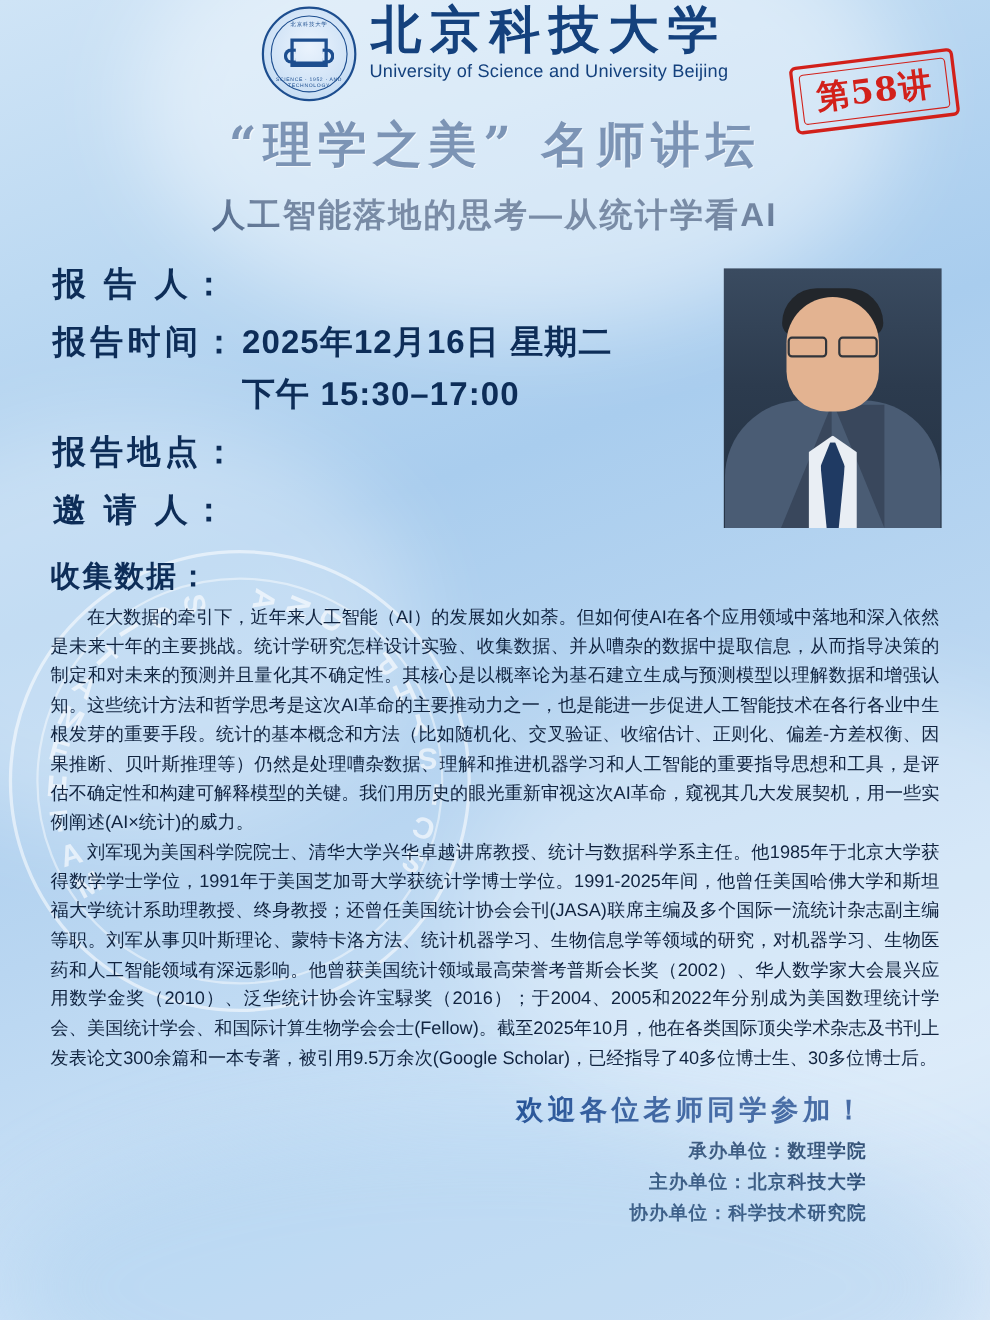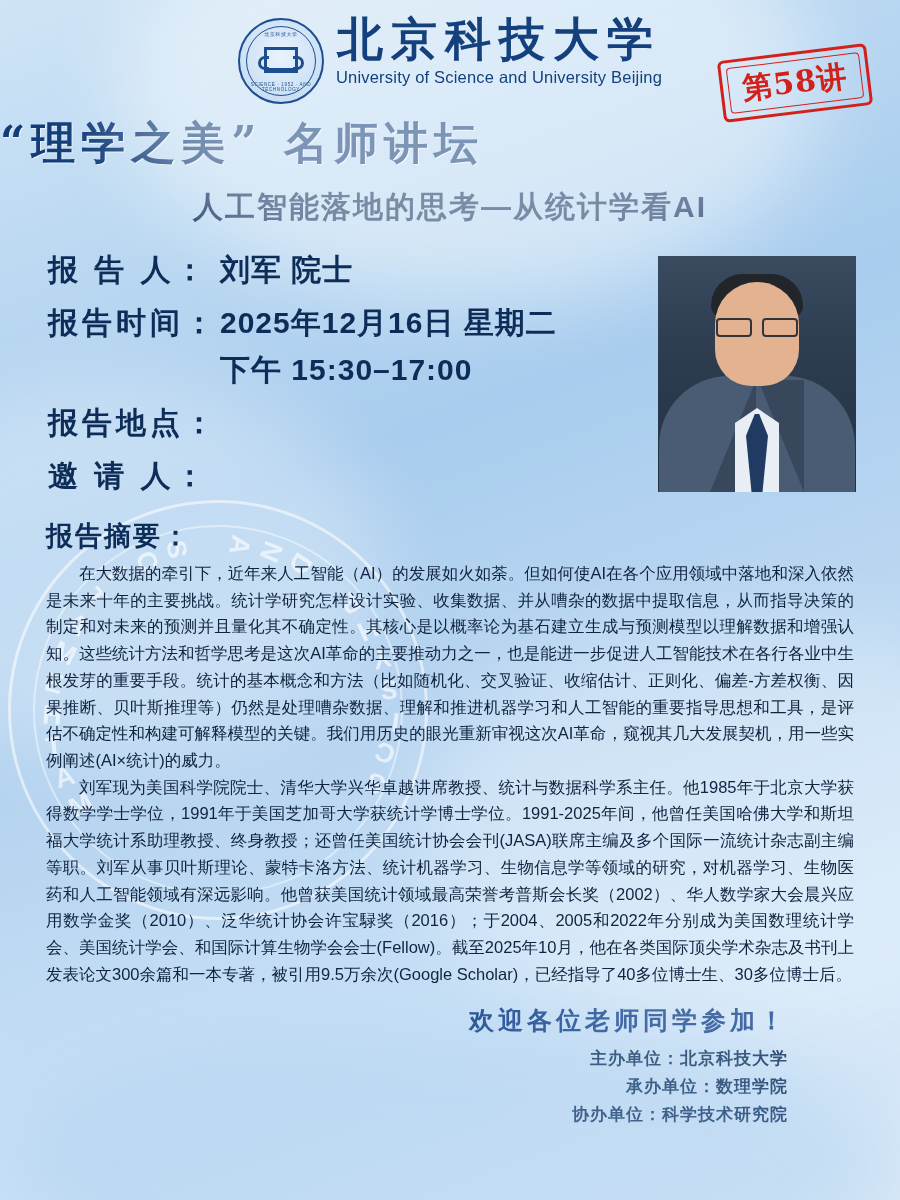--- a/index.html
+++ b/index.html
@@ -60,21 +60,21 @@
     position: absolute;
     left: 50%;
     top: 50%;
     transform-origin: 0 0;
     white-space: nowrap;
   }
 
   
   .header {
     position: relative;
-    padding-top: 14px;
+    padding-top: 2px;
     display: flex;
     justify-content: center;
     align-items: flex-start;
     gap: 12px;
   }
   .logo {
     width: 86px; height: 86px;
     border-radius: 50%;
     border: 2px solid #1d4e8f;
     background: radial-gradient(circle at 50% 42%, #eaf3fd 0%, #cfe2f6 60%, #bcd7f0 100%);
@@ -171,20 +171,21 @@
     color: #d2201a;
     font-family: "DejaVu Serif", serif;
     font-weight: bold;
     font-size: 30px;
     letter-spacing: 1px;
   }
 
   
   .forum-title {
     margin-top: 10px;
+    text-align: center;
     font-family: "DejaVu Serif", serif;
     font-weight: bold;
     font-size: 44px;
     color: #123d78;
     letter-spacing: 6px;
     text-shadow: 1px 1px 0 rgba(255,255,255,0.6);
   }
   .lecture-title {
     margin-top: 14px;
     text-align: center;
@@ -422,50 +423,49 @@
       <div class="shirt-white"></div>
       <div class="tie"></div>
       <div class="hair"></div>
       <div class="face"></div>
       <div class="glasses"></div>
     </div>
 
     <div class="info-list" id="info-list">
         <div class="info-row">
           <div class="info-label">报 告 人：</div>
-          <div class="info-value">刘军 院士</div>
         </div>
         <div class="info-row">
           <div class="info-label">报告时间：</div>
           <div class="info-value">2025年12月16日 星期二</div>
         </div>
         <div class="info-row sub">
           <div class="info-label">报告时间：</div>
           <div class="info-value">下午 15:30–17:00</div>
         </div>
         <div class="info-row">
           <div class="info-label">报告地点：</div>
         </div>
         <div class="info-row">
           <div class="info-label">邀 请 人：</div>
         </div>
       </div>
   </div>
 
   <div class="section">
-    <div class="section-title">报告摘要：</div>
+    <div class="section-title">收集数据：</div>
     <div class="section-body">在大数据的牵引下，近年来人工智能（AI）的发展如火如荼。但如何使AI在各个应用领域中落地和深入依然是未来十年的主要挑战。统计学研究怎样设计实验、收集数据、并从嘈杂的数据中提取信息，从而指导决策的制定和对未来的预测并且量化其不确定性。其核心是以概率论为基石建立生成与预测模型以理解数据和增强认知。这些统计方法和哲学思考是这次AI革命的主要推动力之一，也是能进一步促进人工智能技术在各行各业中生根发芽的重要手段。统计的基本概念和方法（比如随机化、交叉验证、收缩估计、正则化、偏差-方差权衡、因果推断、贝叶斯推理等）仍然是处理嘈杂数据、理解和推进机器学习和人工智能的重要指导思想和工具，是评估不确定性和构建可解释模型的关键。我们用历史的眼光重新审视这次AI革命，窥视其几大发展契机，用一些实例阐述(AI×统计)的威力。</div>
   </div>
 
   <div class="section">
     <div class="section-body">刘军现为美国科学院院士、清华大学兴华卓越讲席教授、统计与数据科学系主任。他1985年于北京大学获得数学学士学位，1991年于美国芝加哥大学获统计学博士学位。1991-2025年间，他曾任美国哈佛大学和斯坦福大学统计系助理教授、终身教授；还曾任美国统计协会会刊(JASA)联席主编及多个国际一流统计杂志副主编等职。刘军从事贝叶斯理论、蒙特卡洛方法、统计机器学习、生物信息学等领域的研究，对机器学习、生物医药和人工智能领域有深远影响。他曾获美国统计领域最高荣誉考普斯会长奖（2002）、华人数学家大会晨兴应用数学金奖（2010）、泛华统计协会许宝騄奖（2016）；于2004、2005和2022年分别成为美国数理统计学会、美国统计学会、和国际计算生物学会会士(Fellow)。截至2025年10月，他在各类国际顶尖学术杂志及书刊上发表论文300余篇和一本专著，被引用9.5万余次(Google Scholar)，已经指导了40多位博士生、30多位博士后。</div>
   </div>
 
   <div class="footer">
     <div class="welcome">欢迎各位老师同学参加！</div>
     <div id="org-lines">
+        <div class="org-line">承办单位：数理学院</div>
         <div class="org-line">主办单位：北京科技大学</div>
-        <div class="org-line">承办单位：数理学院</div>
         <div class="org-line">协办单位：科学技术研究院</div>
       </div>
   </div>
 
 </div>
 
 </body></html>

